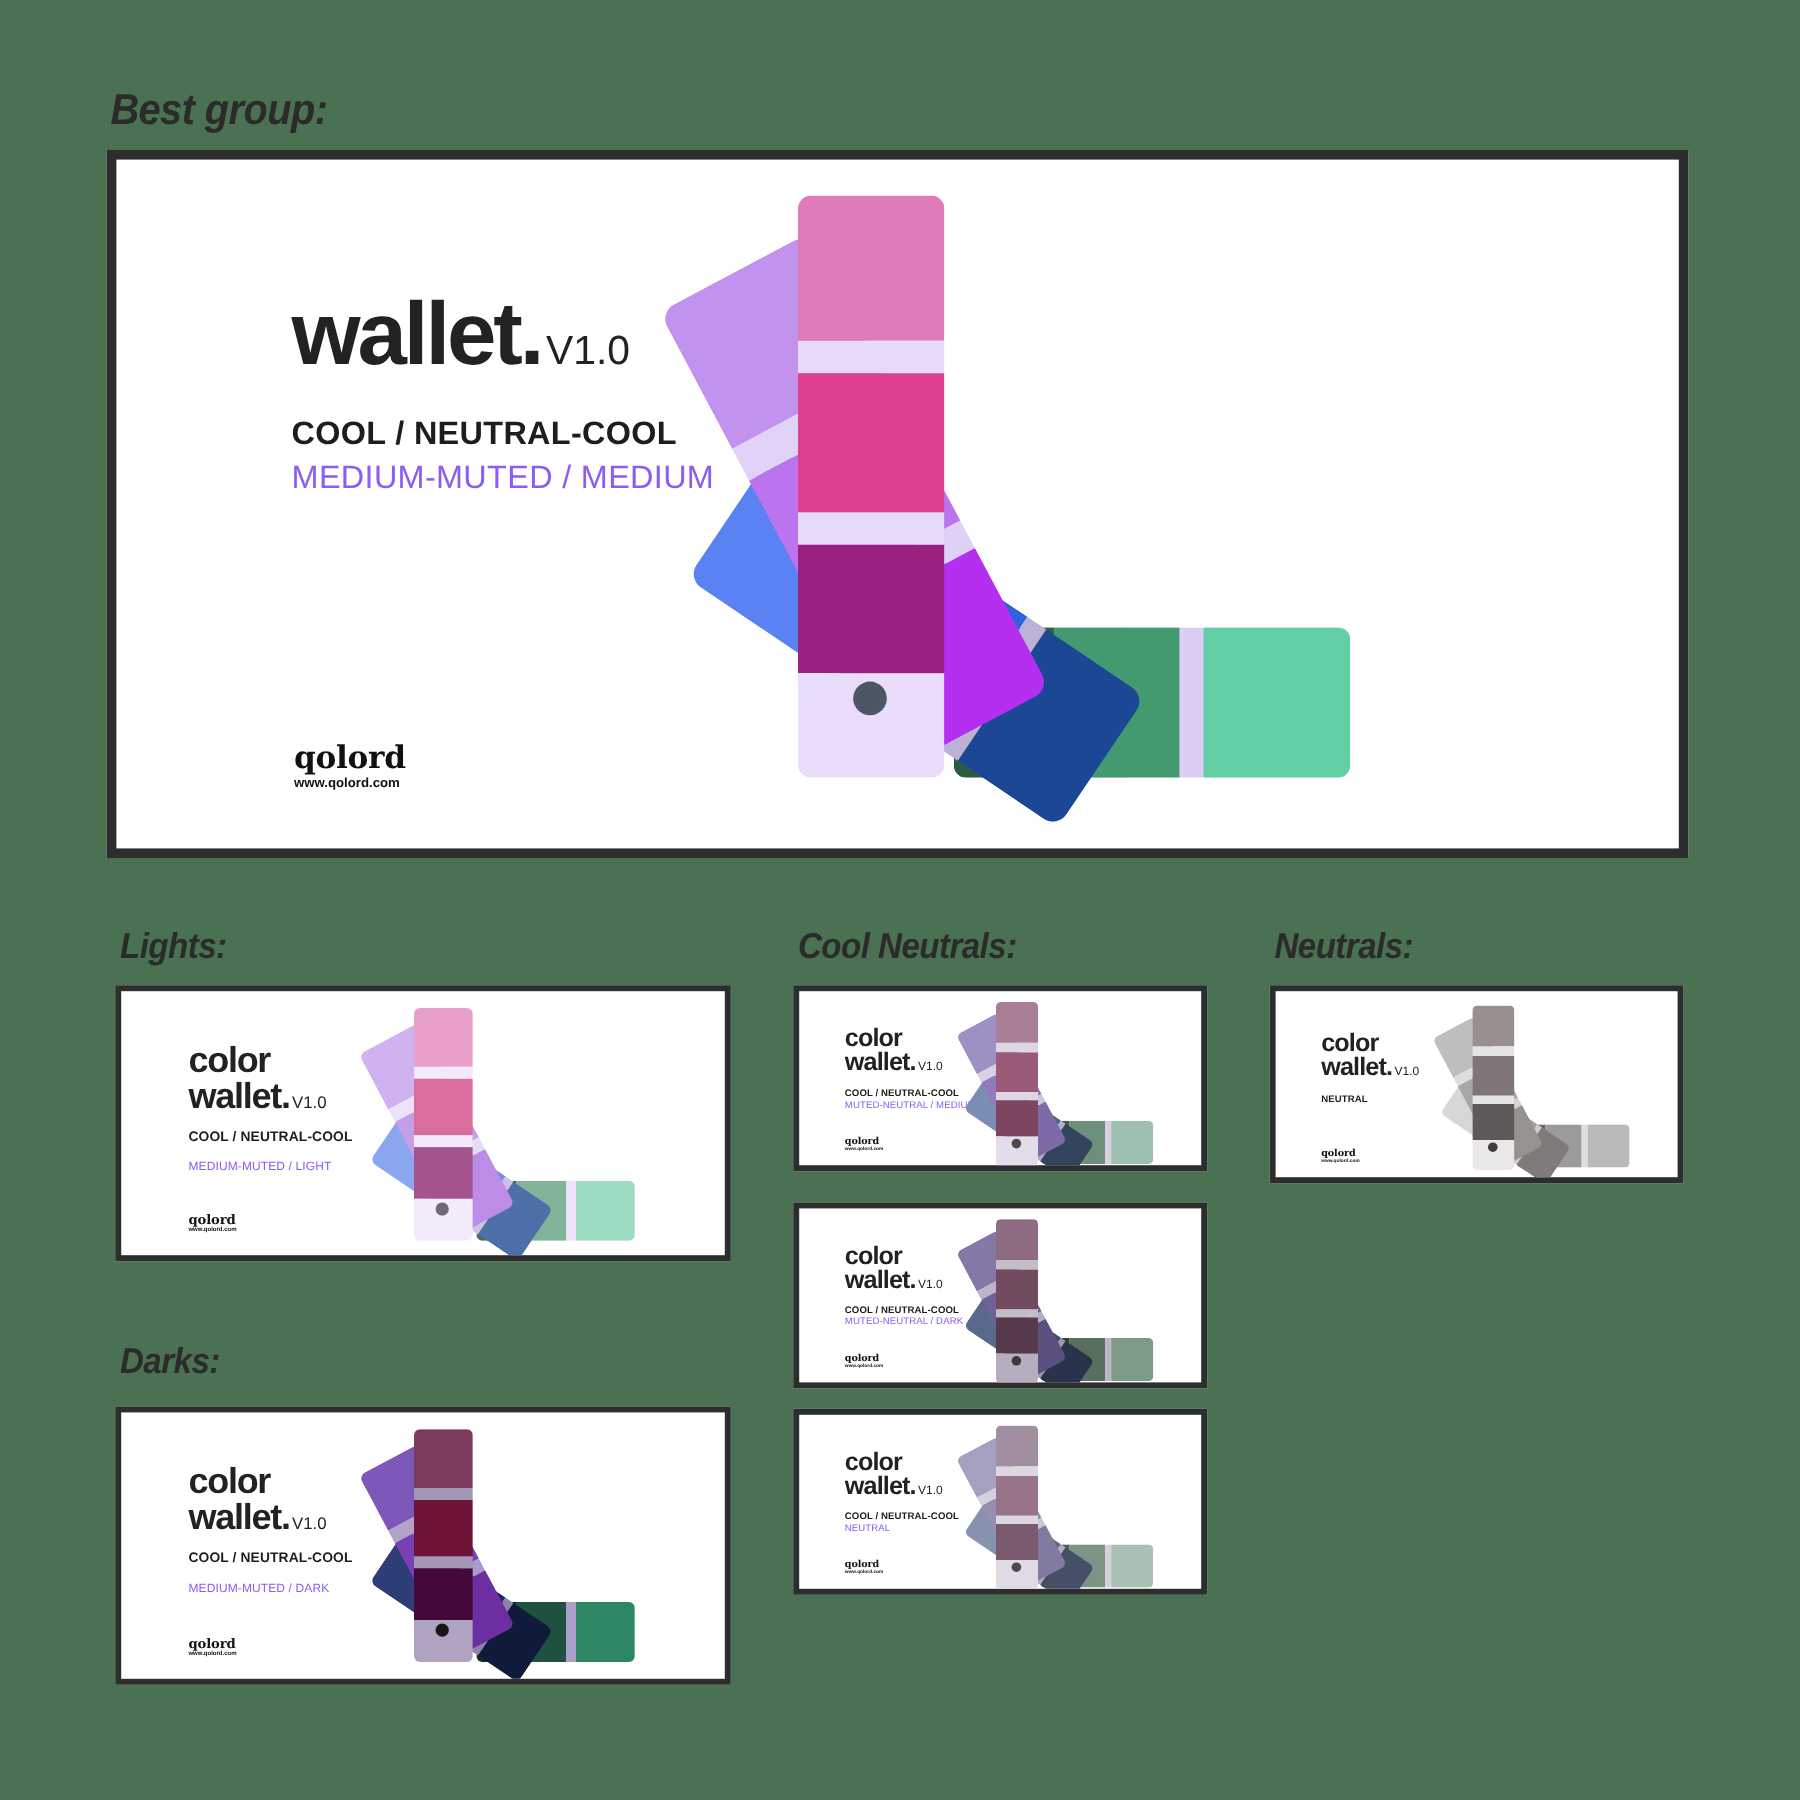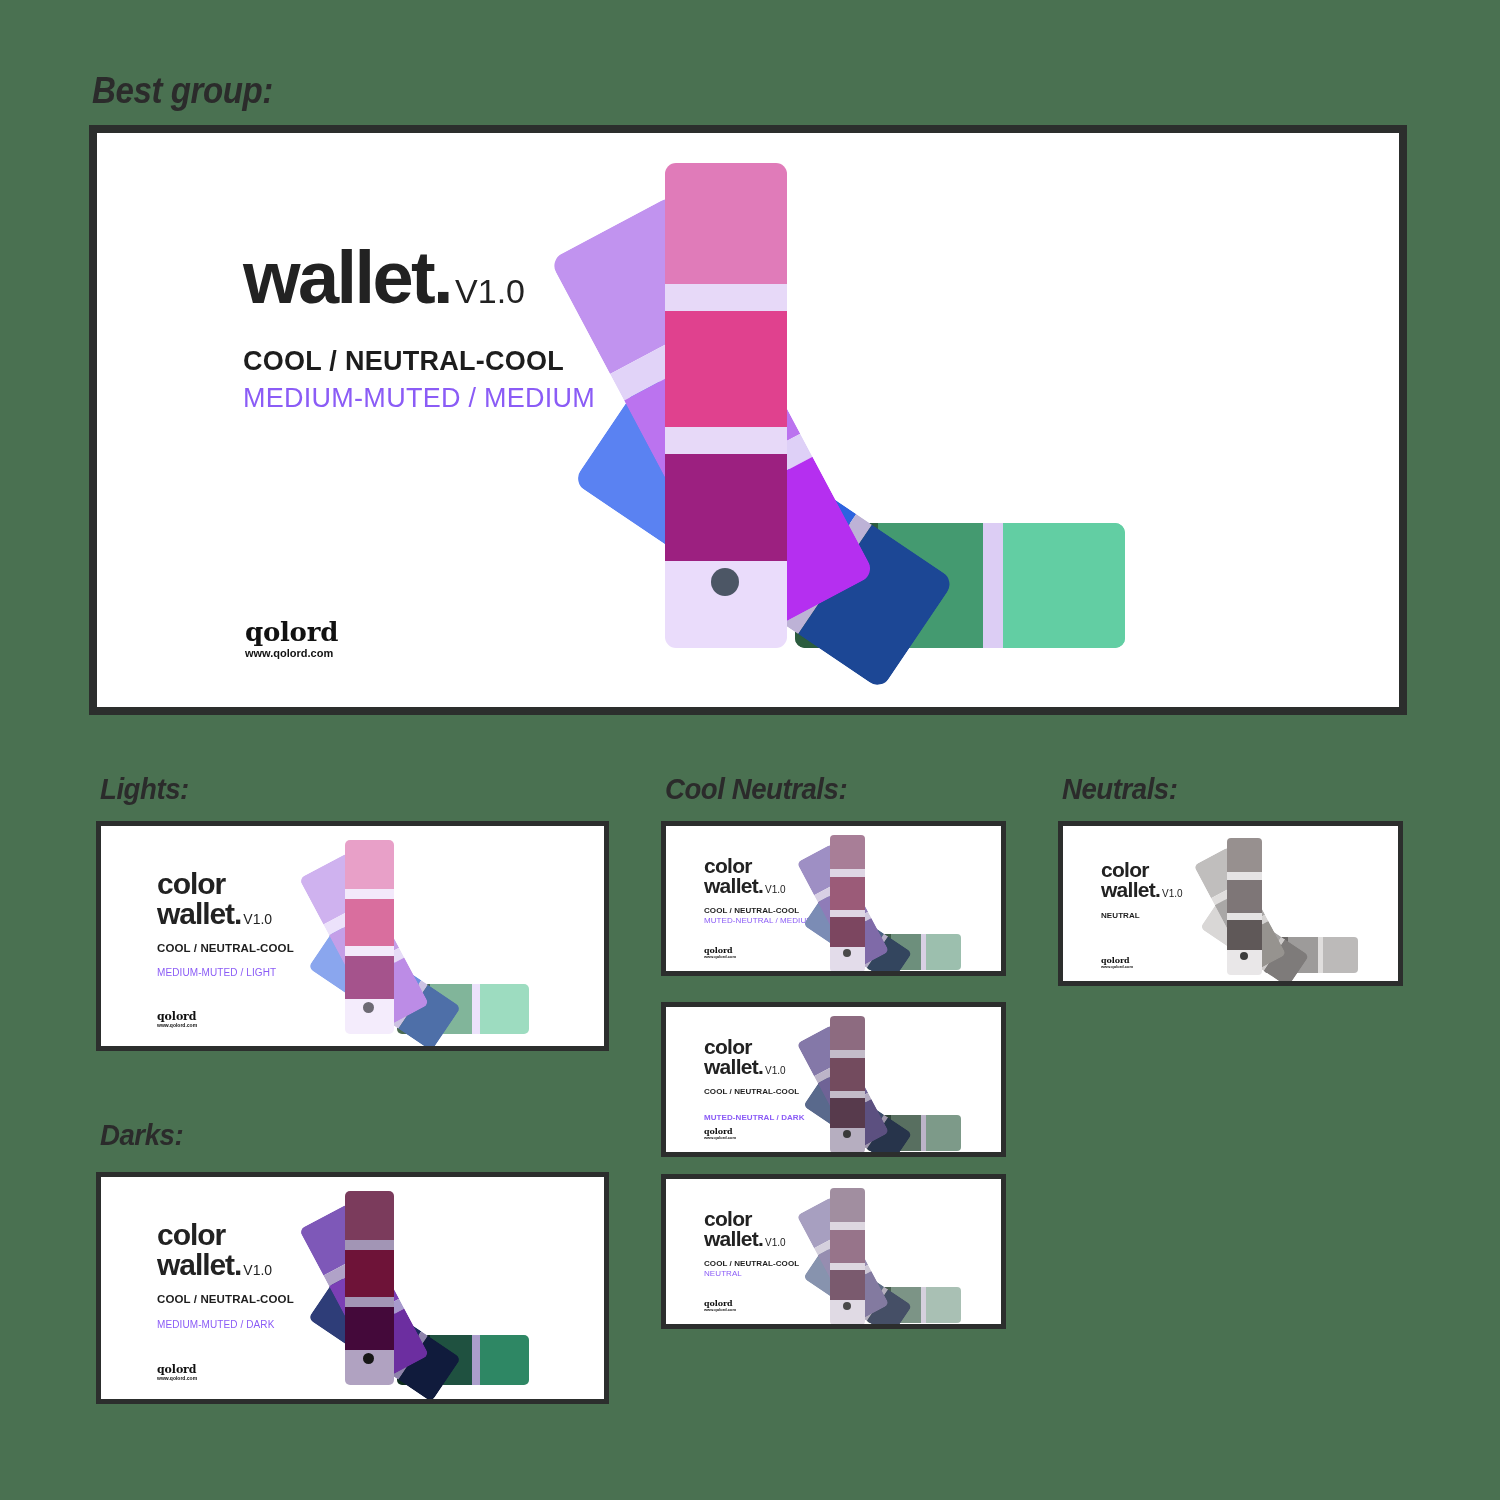--- a/index.html
+++ b/index.html
@@ -326,21 +326,21 @@
   </div>
 
   <div class="card sm" style="left:661px; top:1002px; width:345px; height:155px;">
     <div class="card-inner">
       <div class="txt" style="left:38px; top:30px;">
         <div class="title-line" style="font-size:21px;">color</div>
         <div style="white-space:nowrap; margin-top:1px;">
           <span class="title-line" style="font-size:21px; display:inline;">wallet.</span><span class="ver" style="font-size:10px; margin-left:2px;">V1.0</span>
         </div>
         <div class="meta1" style="font-size:8px; margin-top:9px;">COOL  /  NEUTRAL-COOL</div>
-        <div class="meta2" style="font-size:8px; margin-top:17px;font-weight:bold;">MUTED-NEUTRAL  /  DARK</div>
+        <div class="meta2" style="font-size:8px; margin-top:0;">MUTED-NEUTRAL  /  DARK</div>
       </div>
       <div class="logo" style="left:38px; bottom:12px;">
         <div class="logo-name" style="font-size:8px;">qolord</div>
         <div class="logo-url" style="font-size:4px; margin-top:1px;">www.qolord.com</div>
       </div>
       <div class="fan" style="left:164px; top:9px; width:142px; height:140px;">
         <div class="h-card" style="left:37px; top:99px; width:94px; height:36px; border-radius:4px;">
           <div class="hband" style="width:25%; background:#2f4437;"></div>
           <div class="hband" style="width:32%; background:#586f60;"></div>
           <div class="hband" style="width:6%;  background:#bcb4c8;"></div>

